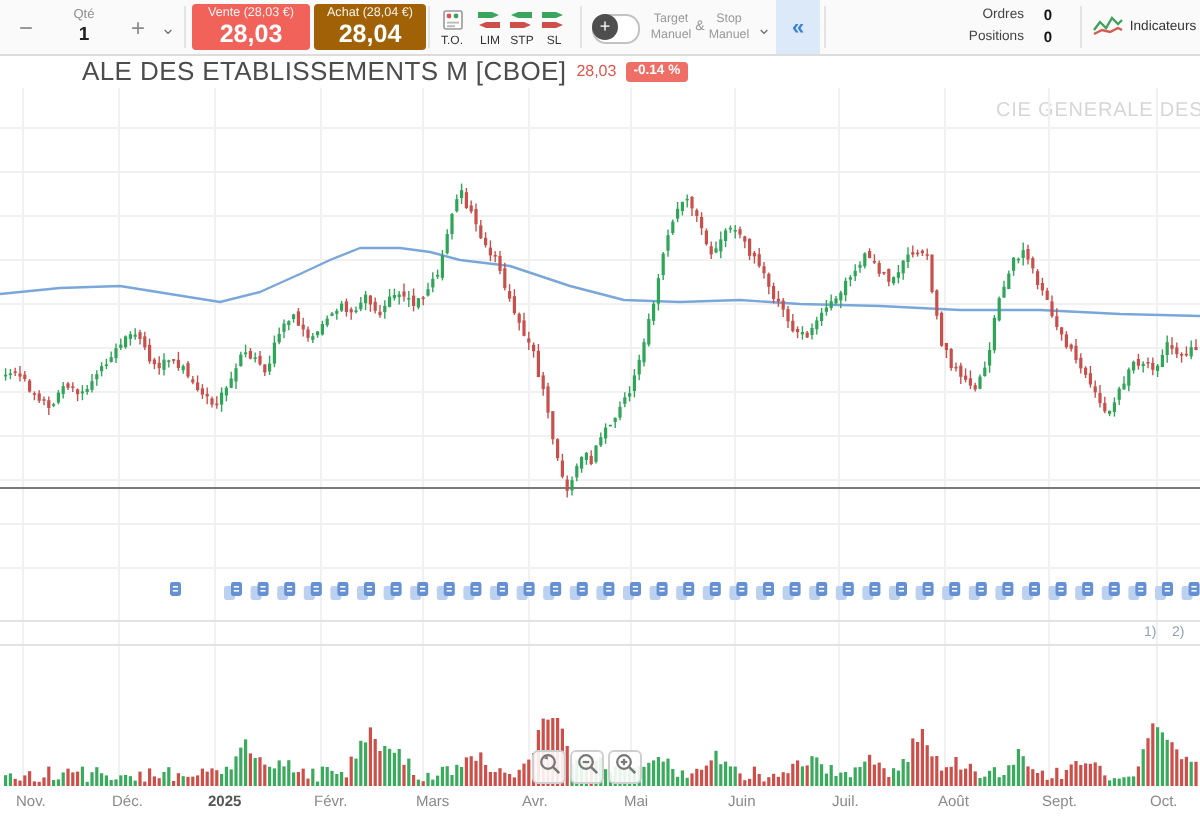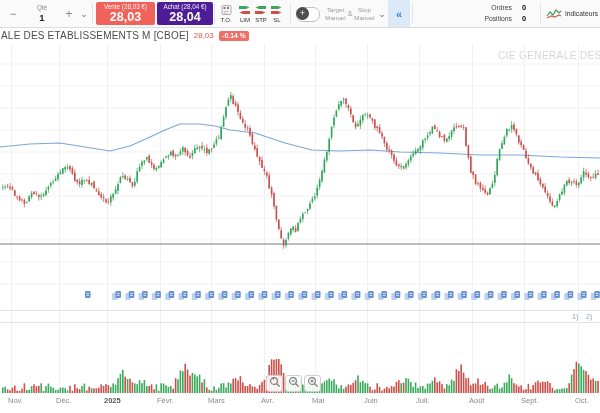--- a/index.html
+++ b/index.html
@@ -32,21 +32,21 @@
                 color:#3c82d2;font-size:11px;font-weight:bold;cursor:pointer;}
   .acct{position:absolute;left:442px;top:3px;width:94px;display:flex;flex-direction:column;gap:2px;}
   .acct-row{display:flex;align-items:center;}
   .acct-label{flex:1;text-align:right;font-size:6.8px;color:#444;}
   .acct-value{width:24px;text-align:center;font-size:7.5px;font-weight:bold;color:#111;}
   .ind-btn{left:544px;width:56px;gap:3px;cursor:pointer;}
   .ind-label{font-size:6.8px;color:#333;}
 
   
   .chart-header{position:absolute;top:29px;left:1px;height:13px;display:flex;align-items:center;gap:5px;z-index:4;}
-  .instr{font-size:10px;color:#4c4c4c;letter-spacing:.2px;white-space:nowrap;}
+  .instr{font-size:13px;color:#4c4c4c;letter-spacing:.2px;white-space:nowrap;padding-left:40px;}
   .hprice{font-size:8px;color:#e0564e;white-space:nowrap;}
   .hbadge{font-size:6.8px;color:#fff;background:#ef6e66;border-radius:2px;padding:1.5px 3.5px;font-weight:bold;}
 
   .watermark{position:absolute;top:50px;left:498px;font-size:10px;color:#d6d6d6;letter-spacing:.4px;
              white-space:nowrap;z-index:1;}
 
   #chart-host{position:absolute;top:0;left:0;width:540px;height:413px;z-index:2;}
 
   .pane-label{position:absolute;top:313px;font-size:7px;color:#93a1b6;z-index:3;}
 
@@ -1088,21 +1088,21 @@
       <span class="qty-value">1</span>
     </div>
     <button class="tb-abs stepper-btn" style="left:62px;width:14px;">+</button>
     <button class="tb-abs stepper-btn chev" style="left:77px;width:14px;">⌄</button>
     <div class="tb-sep" style="left:92px;"></div>
 
     <button class="tb-abs trade-btn" style="left:96px;width:59px;background:#f0625a;">
       <span class="l1">Vente (28,03 €)</span>
       <span class="l2">28,03</span>
     </button>
-    <button class="tb-abs trade-btn" style="left:157px;width:56px;background:#4c1d95;">
+    <button class="tb-abs trade-btn" style="left:157px;width:56px;background:#a16207;">
       <span class="l1">Achat (28,04 €)</span>
       <span class="l2">28,04</span>
     </button>
 
     <div class="tb-sep" style="left:214px;"></div>
 
     <div class="tb-abs ot-btn" style="left:217px;width:18px;">
       <span><svg width="11" height="10">
             <rect x="1" y="0.5" width="9" height="9" rx="1" fill="#fff" stroke="#999" stroke-width="0.8"></rect>
             <circle cx="3.5" cy="3" r="1.2" fill="#d9534f"></circle>

